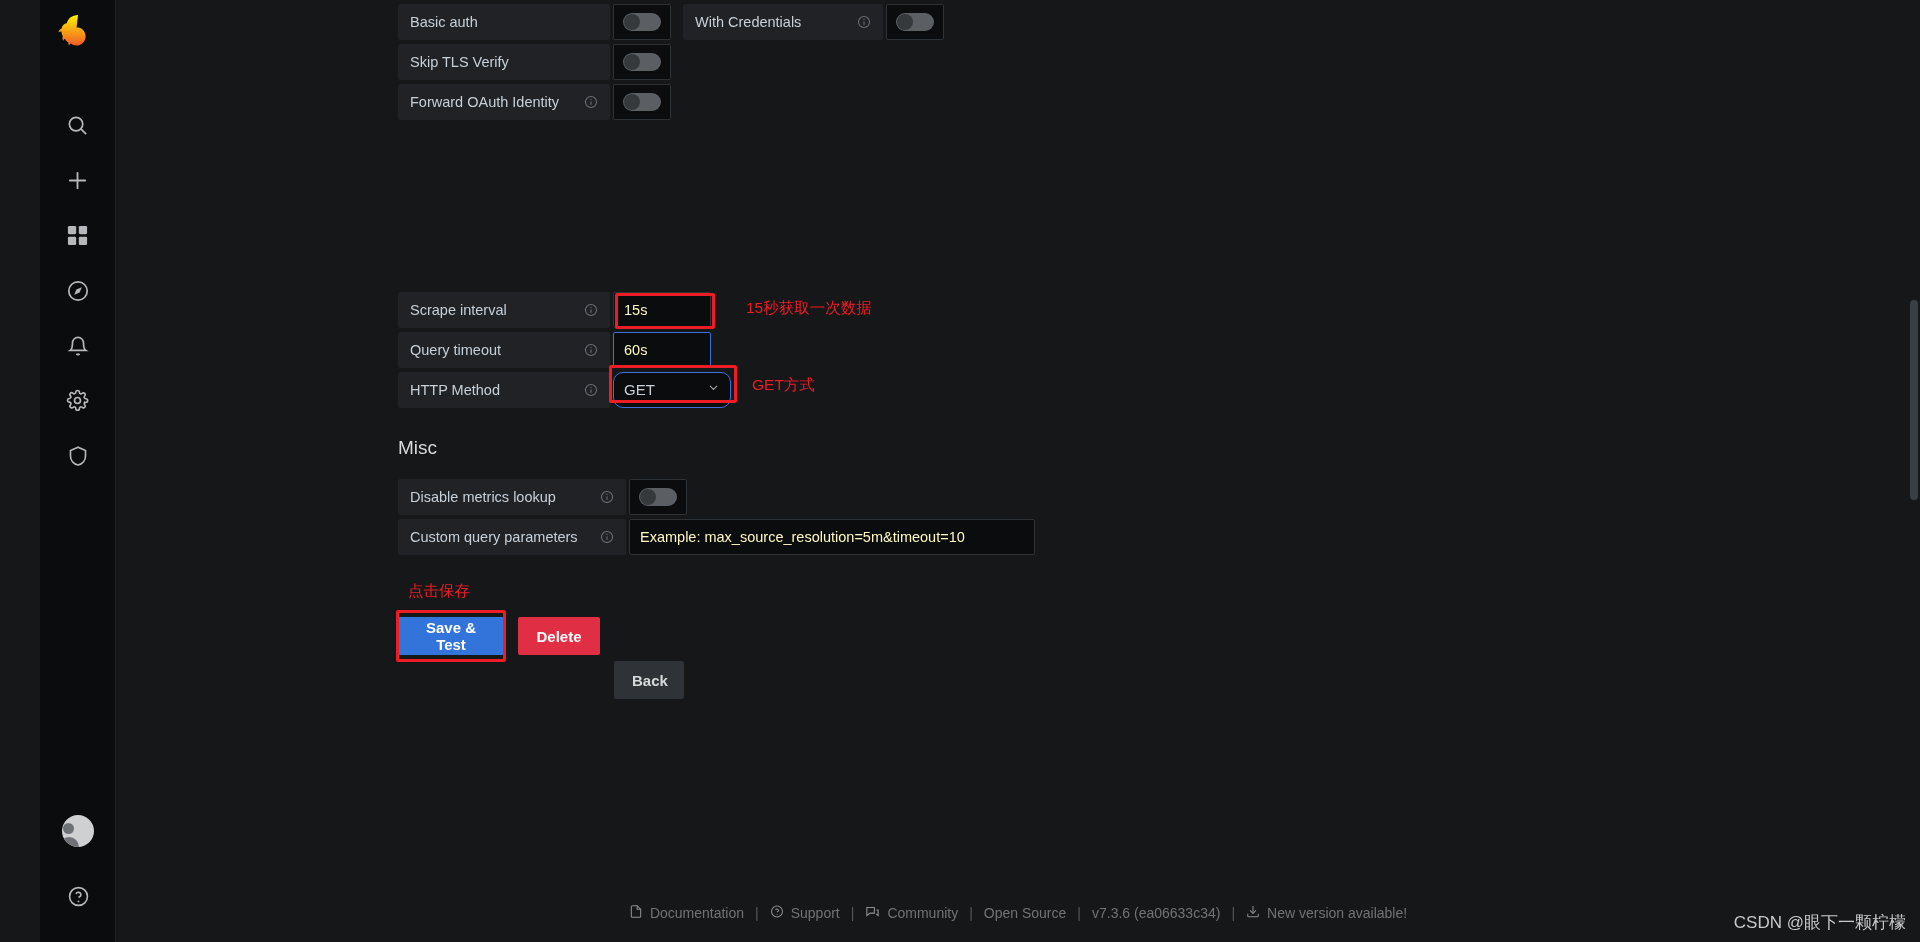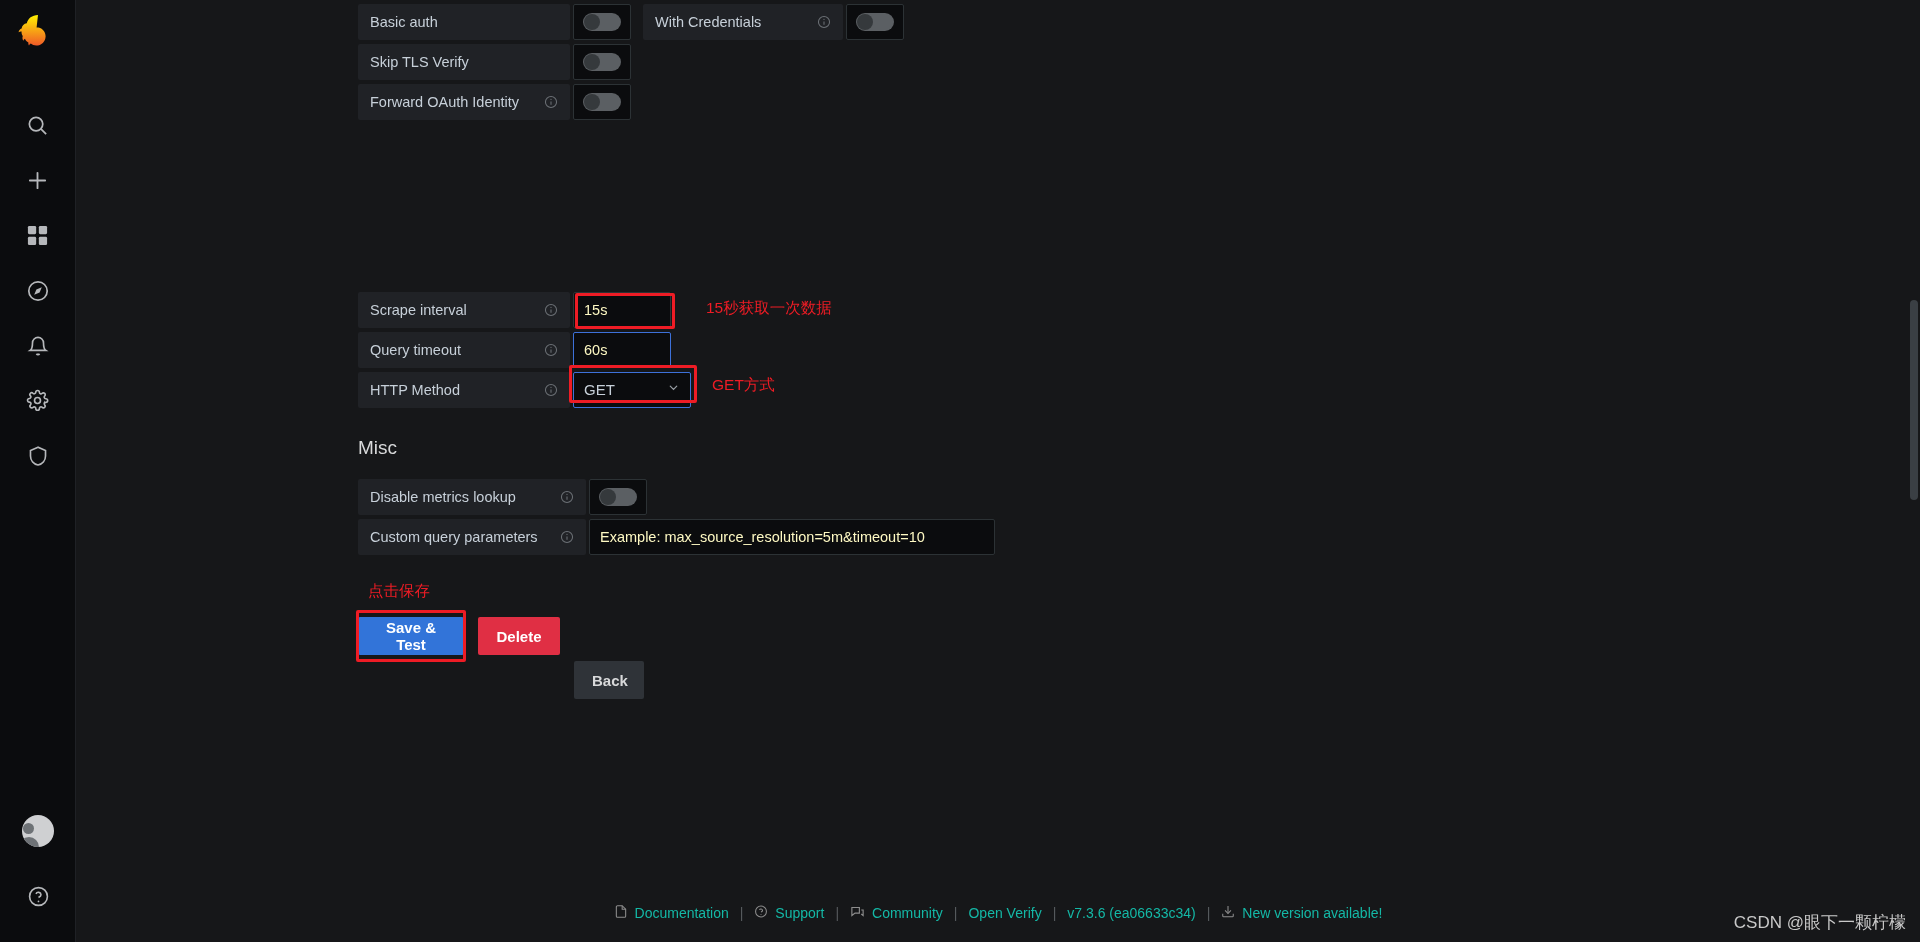--- a/index.html
+++ b/index.html
@@ -2,21 +2,21 @@
 <html><head>
 <meta charset="utf-8">
 <style>
   * { box-sizing: border-box; margin: 0; padding: 0; }
   html, body {
     width: 1920px; height: 942px;
     background: #161719;
     font-family: "Liberation Sans", "DejaVu Sans", sans-serif;
     overflow: hidden;
   }
-  .app { position: relative; width: 1920px; height: 942px; display: flex; }
+  .app { position: relative; width: 1920px; height: 942px; display: flex; padding-left: 40px; }
 
   
   .sidebar {
     width: 76px; height: 942px;
     background: #0b0c0e;
     border-right: 1px solid #1f2125;
     display: flex; flex-direction: column; align-items: center;
     flex: 0 0 76px;
     position: relative;
   }
@@ -92,21 +92,21 @@
     font-size: 14.5px;
     padding: 0 10px;
     line-height: 34px;
     margin-left: 3px;
   }
   .input-box.focus-blue { border-color: #3d71d9; }
 
   .select-box {
     background: #0b0c0e;
     border: 1px solid #3d71d9;
-    border-radius: 2px;
+    border-radius: 10px;
     height: 36px;
     color: #c7d0d9;
     font-size: 15px;
     padding: 0 10px;
     line-height: 34px;
     margin-left: 3px;
     display: flex; align-items: center; justify-content: space-between;
     cursor: pointer;
   }
   .chev { color: #9aa0a6; font-size: 12px; margin-left: 20px; }
@@ -143,21 +143,21 @@
   .redbox { position: absolute; border: 3px solid #ee1c25; border-radius: 2px; pointer-events: none; }
   .annot { position: absolute; color: #ee1c25; font-size: 15.5px; white-space: nowrap; }
 
   
   .footer {
     position: absolute; bottom: 20px; left: 0; width: 100%;
     display: flex; align-items: center; justify-content: center;
     gap: 0px; color: #8e8e8e; font-size: 14px;
   }
   .footer a, .footer span.fitem {
-    color: #14b8a6; text-decoration: none;
+    color: #737373; text-decoration: none;
     display: inline-flex; align-items: center; gap: 7px;
     padding: 0 11px;
   }
   .footer .sep { color: #55595c; }
 
   .watermark {
     position: absolute; right: 14px; bottom: 8px;
     color: #c9c9c9; font-size: 17px;
   }
 
@@ -438,21 +438,21 @@
         <span>
           <svg width="15" height="15" viewBox="0 0 24 24" fill="none" stroke="#8e8e8e" stroke-width="1.8">
               <path d="M3 5.5h12v9H8l-5 4z"></path>
               <path d="M18 9.5h3v9l-3-2.4"></path>
             </svg>
         </span>
         <span>Community</span>
       </a>
       <span class="sep">|</span>
       <a href="#">
-        <span>Open Verify</span>
+        <span>Open Source</span>
       </a>
       <span class="sep">|</span>
       <span class="fitem">
         <span>v7.3.6 (ea06633c34)</span>
       </span>
       <span class="sep">|</span>
       <a href="#">
         <span>
           <svg width="14" height="15" viewBox="0 0 24 24" fill="none" stroke="#8e8e8e" stroke-width="1.8">
               <path d="M3 16v3.5a1.5 1.5 0 0 0 1.5 1.5h15a1.5 1.5 0 0 0 1.5-1.5V16"></path>

